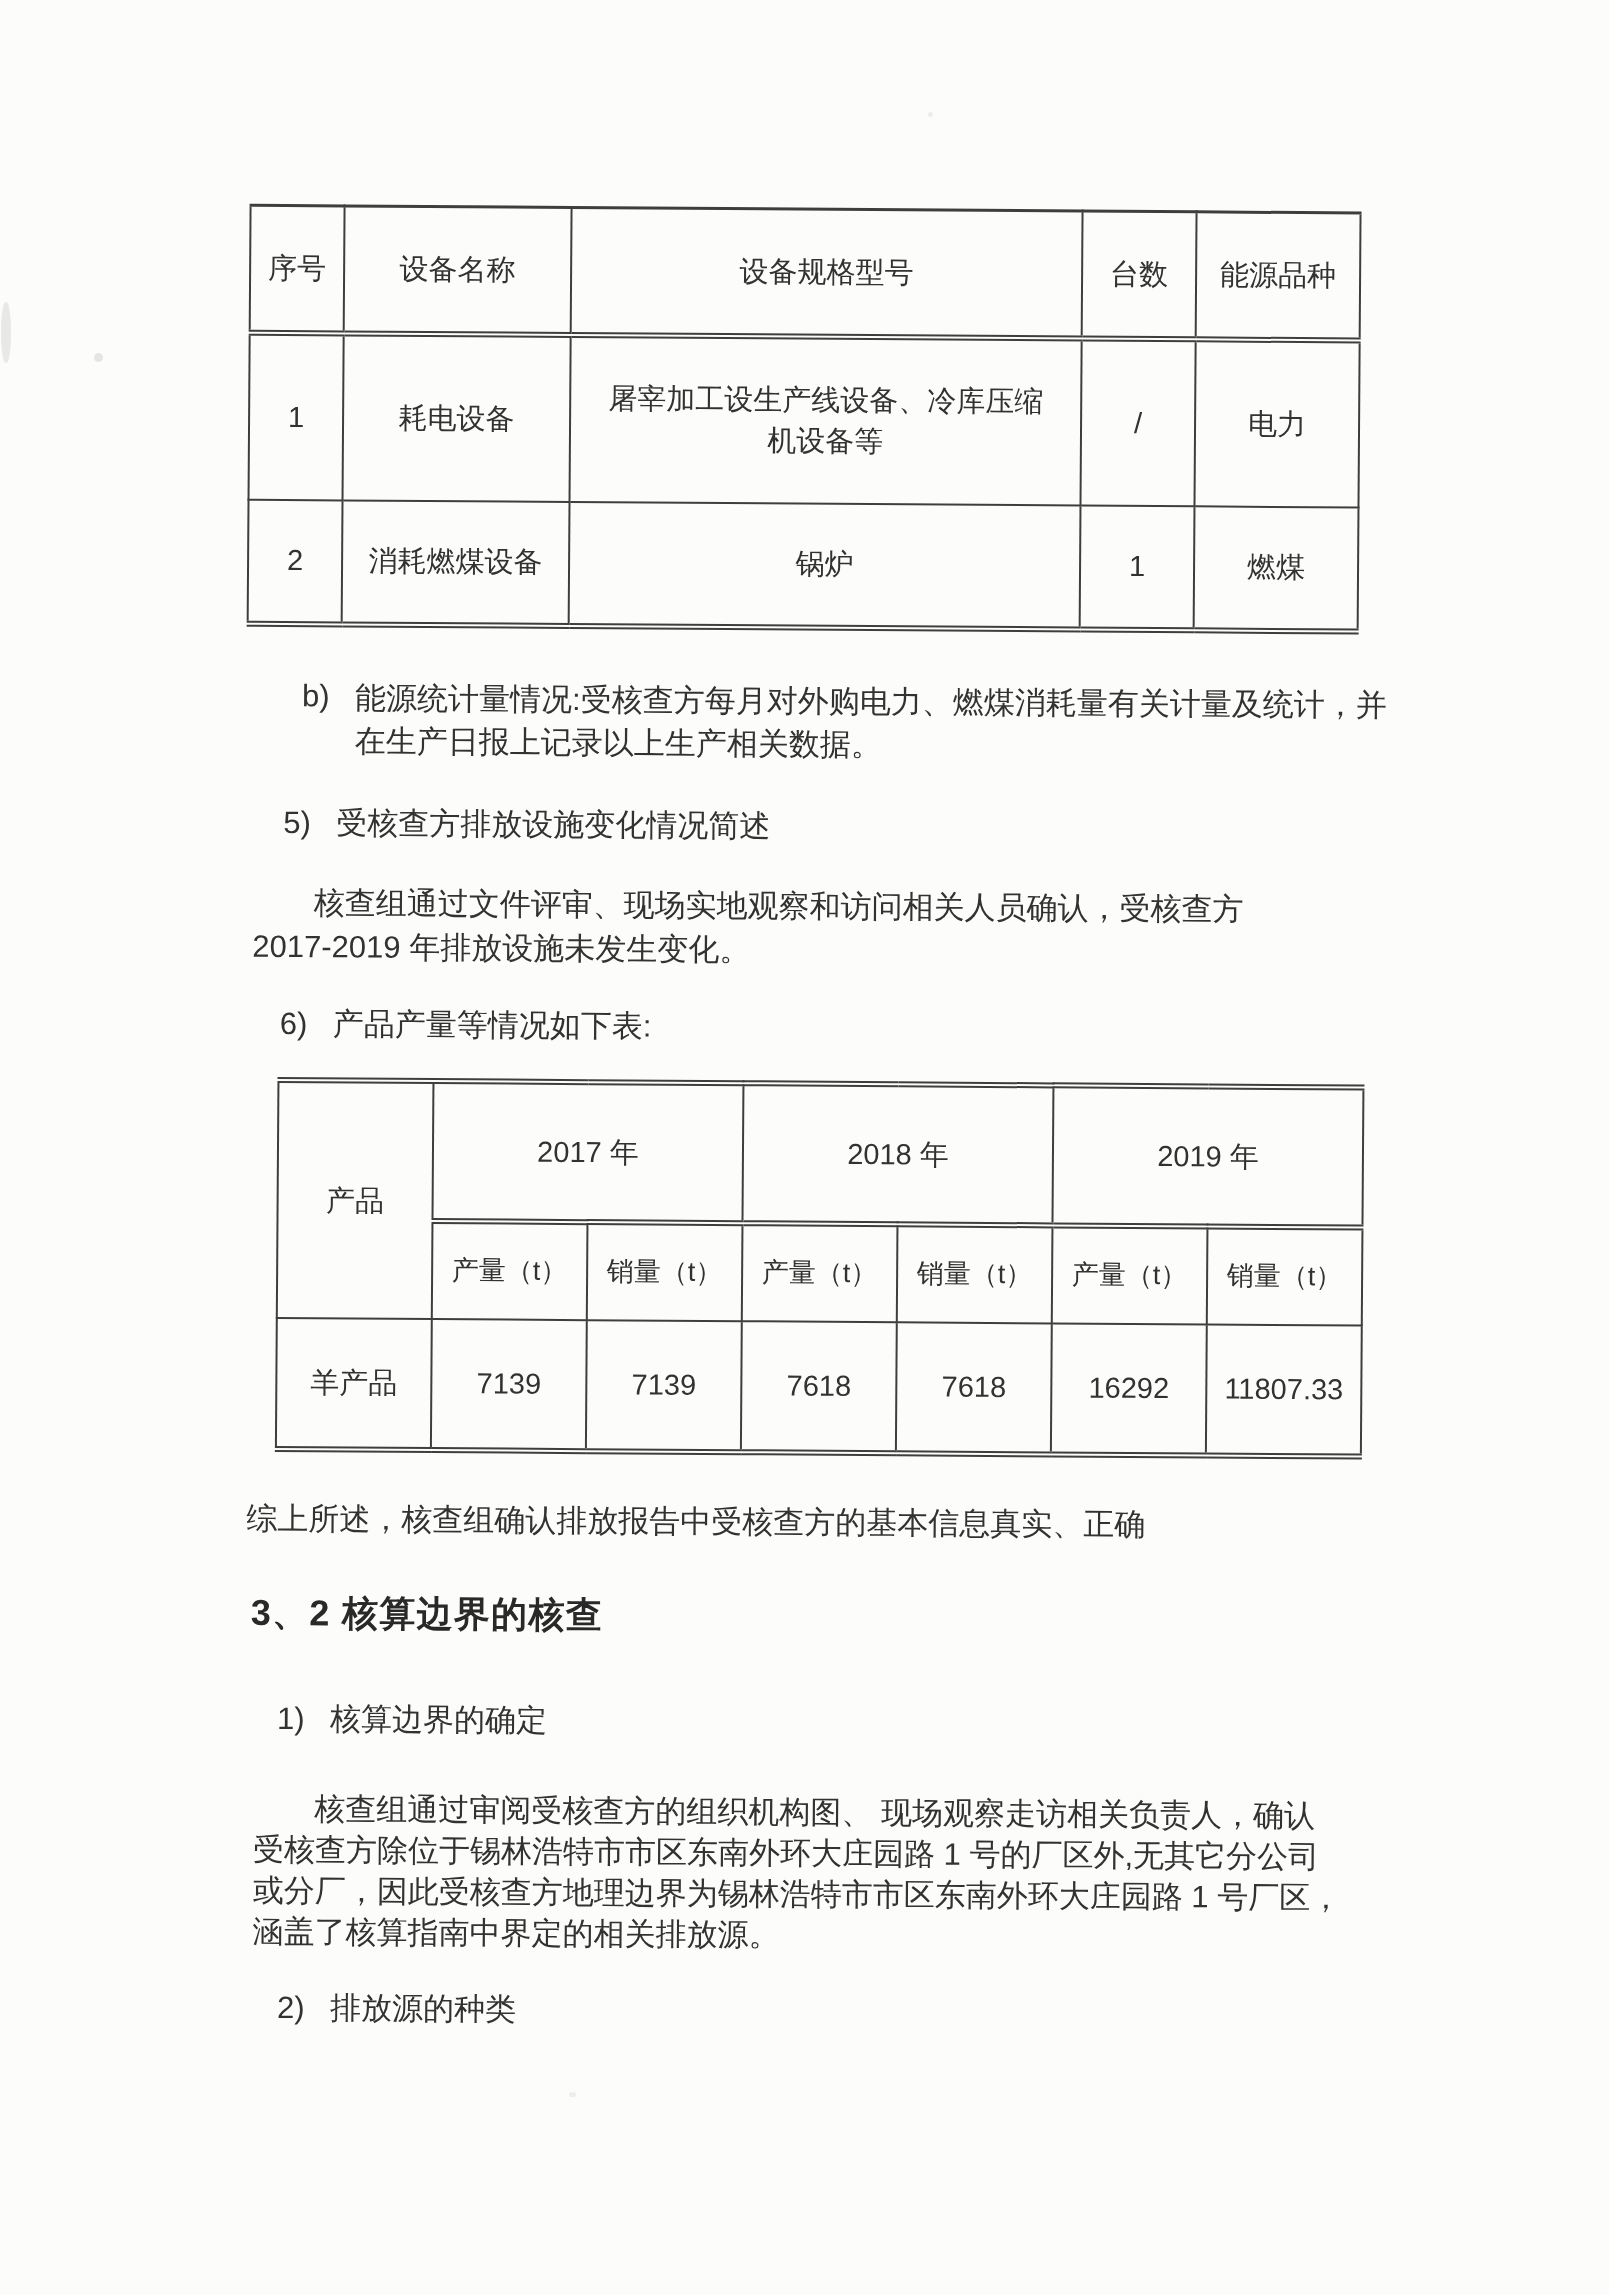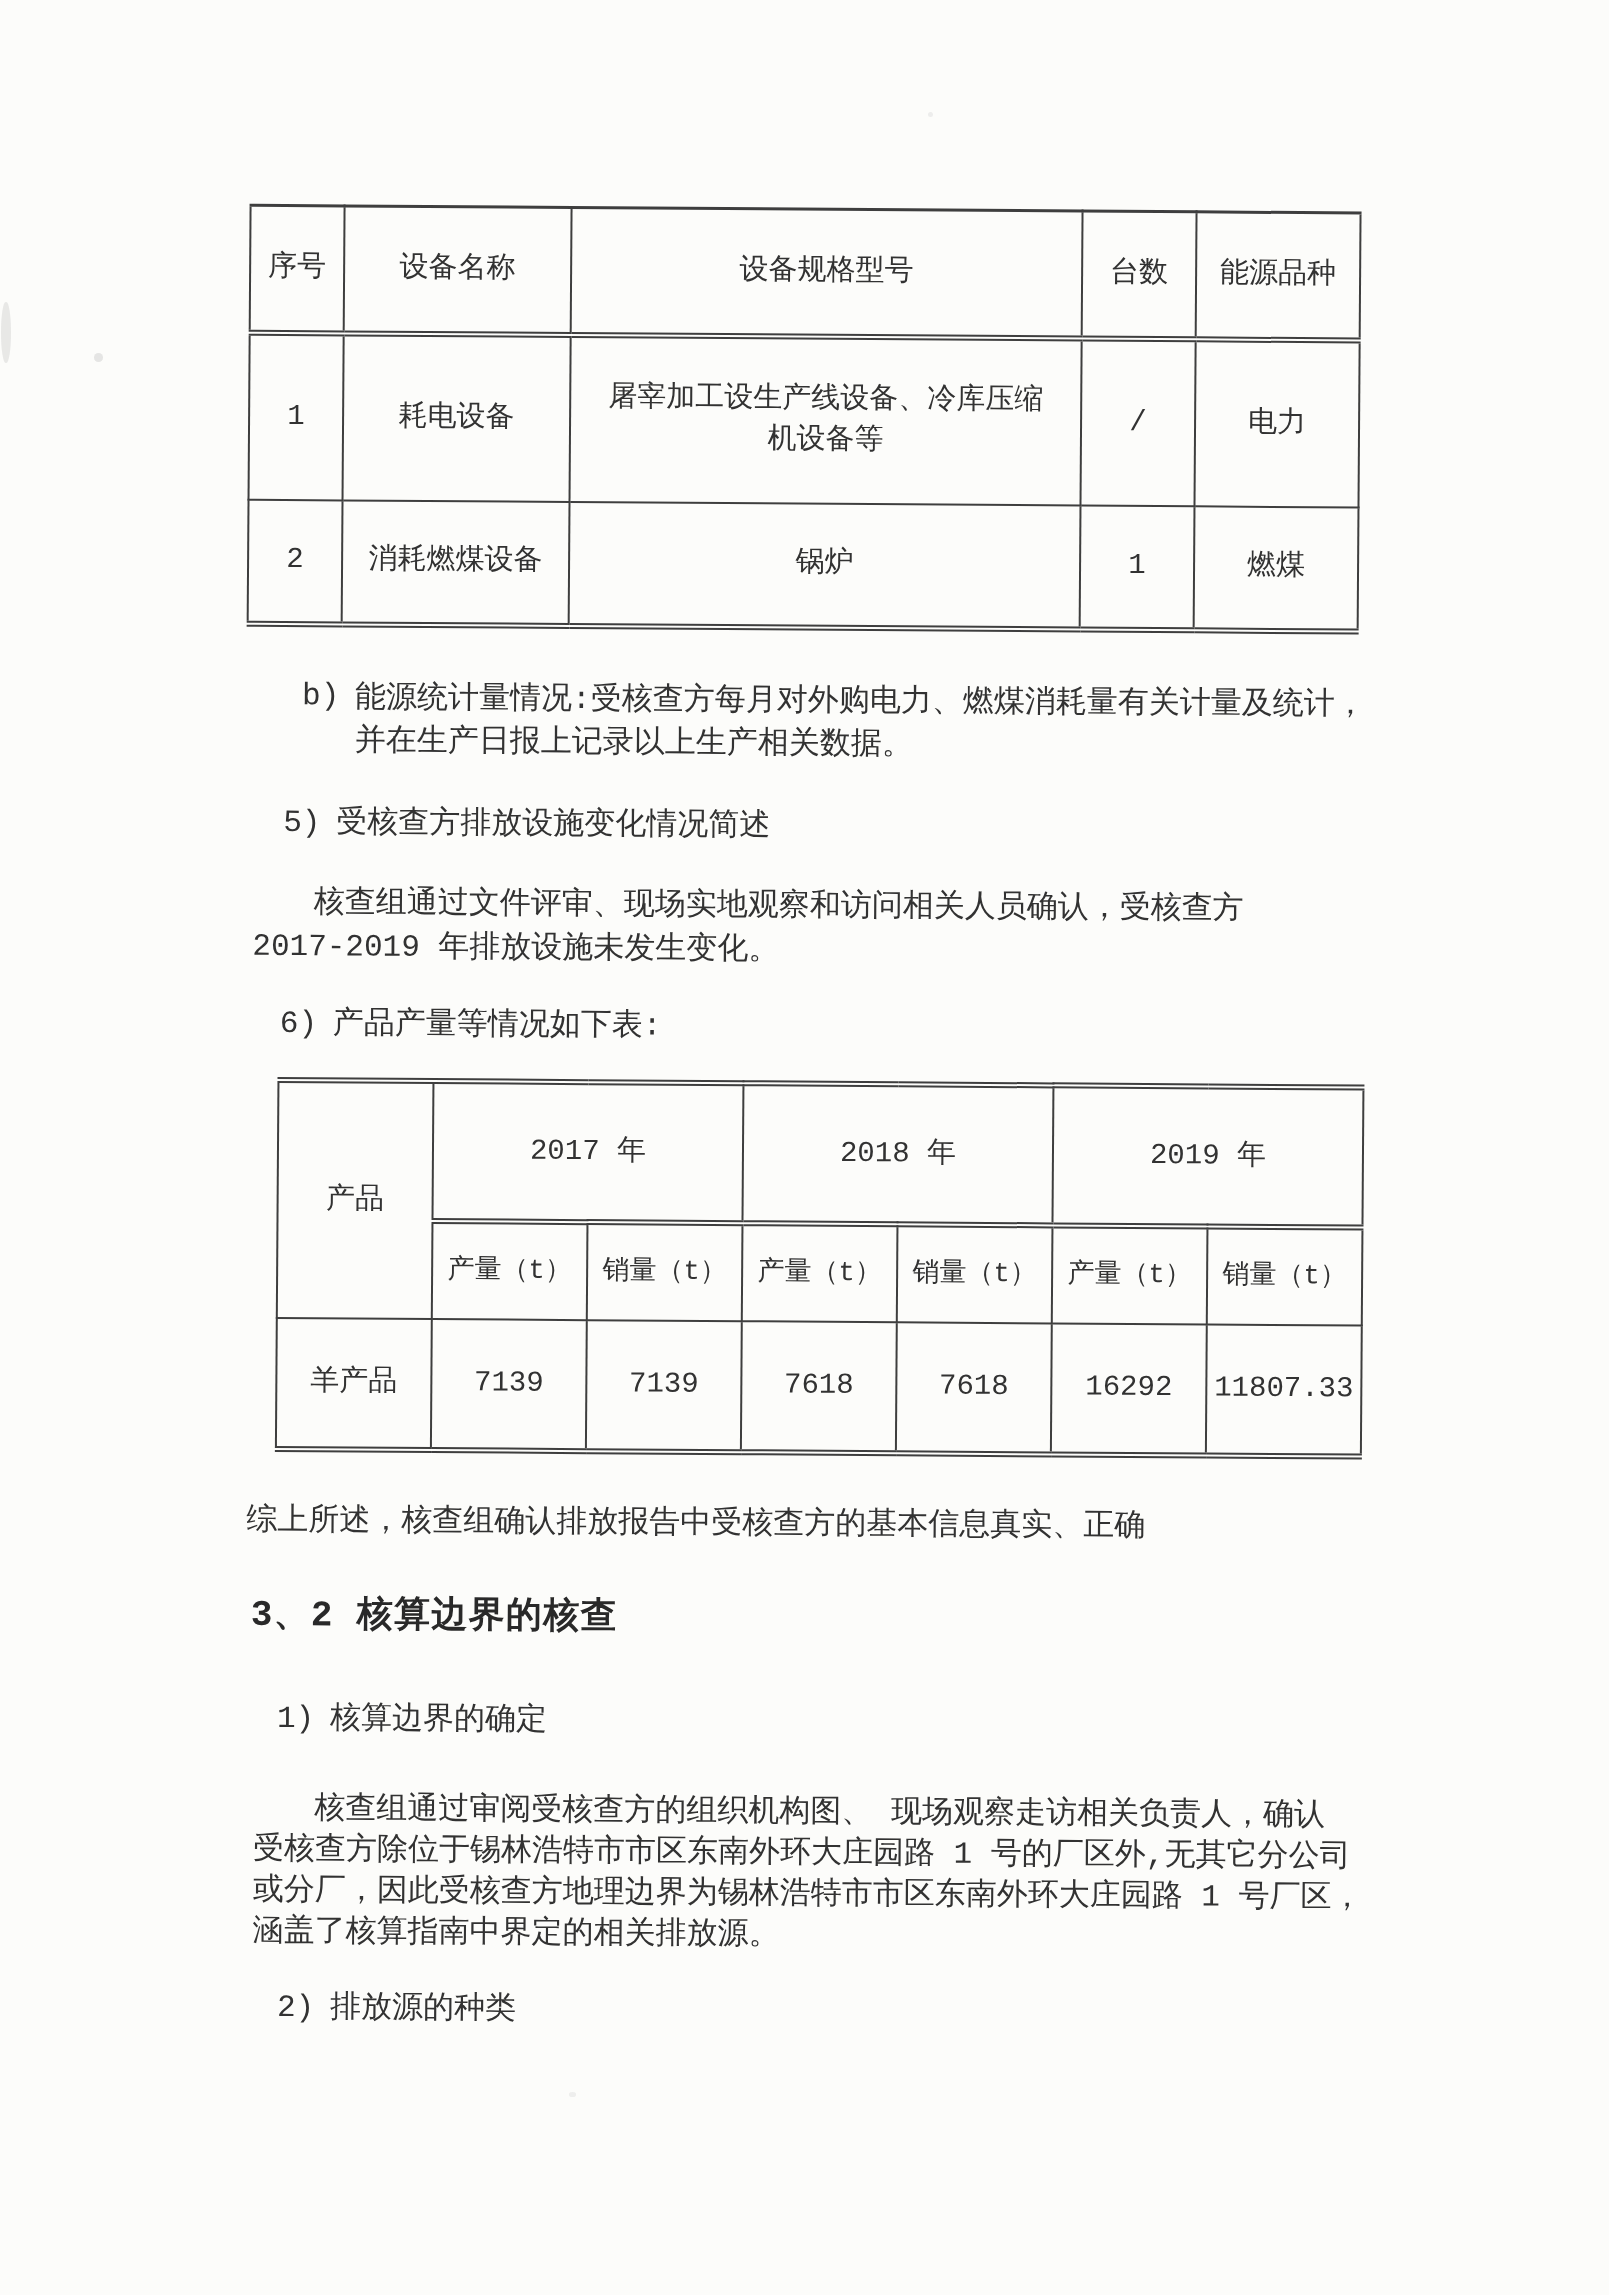--- a/index.html
+++ b/index.html
@@ -3,21 +3,21 @@
 <meta charset="utf-8">
 <style>
   * { margin: 0; padding: 0; box-sizing: border-box; }
   html, body { background: #ffffff; }
   .page {
     position: relative;
     width: 1610px;
     height: 2295px;
     background: #fcfcfa;
     overflow: hidden;
-    font-family: Liberation Mono, monospace;
+    font-family: Liberation Sans, sans-serif;
     color: #323232;
   }
   
   .skew {
     position: absolute;
     inset: 0;
     transform: rotate(0.4deg);
     transform-origin: 0 0;
   }
   .abs { position: absolute; }

